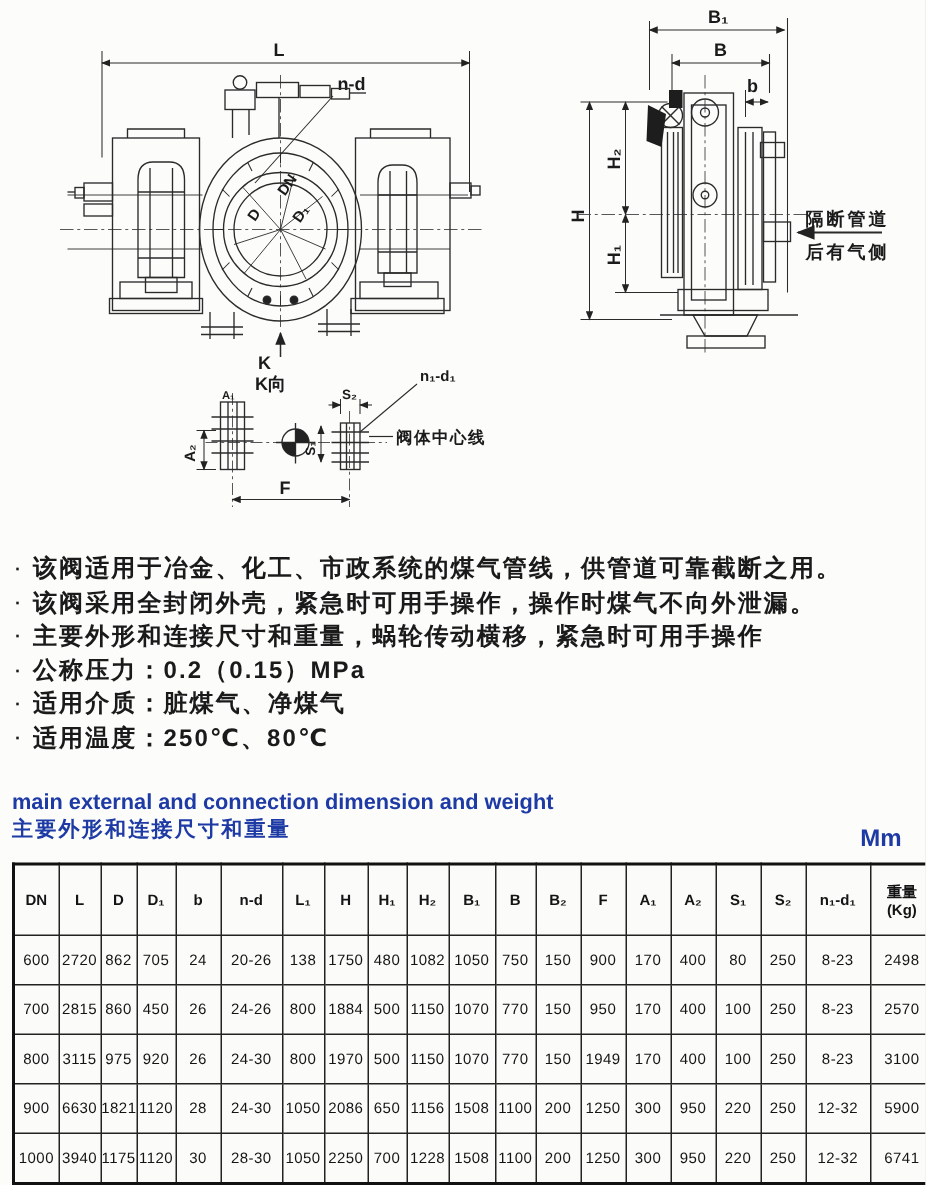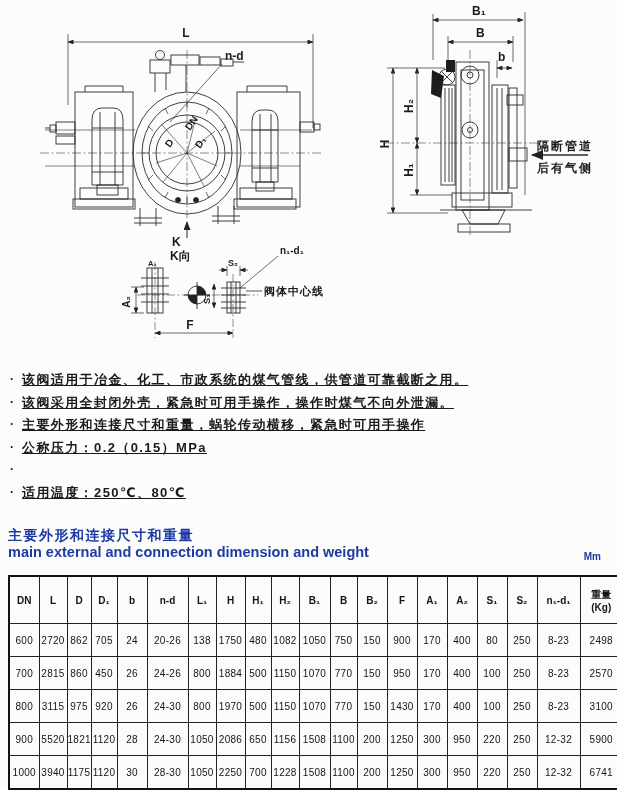--- a/index.html
+++ b/index.html
@@ -8,26 +8,26 @@
   
   #drawing-area{position:absolute;left:0;top:0;width:617px;height:368px;}
   svg text{font-family:"Liberation Sans","DejaVu Sans",sans-serif;fill:#1b1b1b;}
   .dimlabel{font-size:12px;font-weight:600;}
   .dimlabel-sm{font-size:10px;font-weight:600;}
   .cjk-note{font-size:12px;font-weight:700;letter-spacing:2px;}
   
   #features{position:absolute;left:10px;top:372px;width:598px;}
   .feature-item{display:flex;align-items:flex-start;height:22.6px;line-height:15px;}
   .bullet-dot{width:12px;font-weight:700;font-size:12px;flex:0 0 12px;}
-  .feature-text{font-size:13px;font-weight:600;letter-spacing:1.4px;text-decoration:underline;}
+  .feature-text{font-size:16px;font-weight:600;letter-spacing:1.4px;}
   
   #section-heading{position:absolute;left:8px;top:527px;color:#1d3aa5;}
   #heading-zh{font-size:14px;font-weight:700;letter-spacing:1.5px;line-height:17px;}
   #heading-en{font-size:14.5px;font-weight:700;line-height:17px;}
-  #unit-note{position:absolute;right:16px;top:551px;color:#1d3aa5;font-size:10px;font-weight:700;}
+  #unit-note{position:absolute;right:16px;top:551px;color:#1d3aa5;font-size:16px;font-weight:700;}
   
   #dim-table{position:absolute;left:8px;top:575px;width:601px;border-collapse:collapse;
              table-layout:fixed;border:2px solid #111;}
   #dim-table th,#dim-table td{border:1px solid #222;text-align:center;vertical-align:middle;
              padding:0;font-size:10px;color:#141414;background:#fbfbf9;}
   #dim-table th{height:46px;font-weight:600;white-space:pre-line;}
   #dim-table td{height:32px;font-weight:400;letter-spacing:0.3px;}
 </style>
 </head>
 <body>
@@ -325,30 +325,31 @@
     <div class="feature-item">
       <span class="bullet-dot">·</span>
       <span class="feature-text">主要外形和连接尺寸和重量，蜗轮传动横移，紧急时可用手操作</span>
     </div>
     <div class="feature-item">
       <span class="bullet-dot">·</span>
       <span class="feature-text">公称压力：0.2（0.15）MPa</span>
     </div>
     <div class="feature-item">
       <span class="bullet-dot">·</span>
+      <span class="feature-text">适用介质：脏煤气、净煤气</span>
     </div>
     <div class="feature-item">
       <span class="bullet-dot">·</span>
       <span class="feature-text">适用温度：250℃、80℃</span>
     </div>
   </div>
 
   <div id="section-heading">
+    <div id="heading-en">main external and connection dimension and weight</div>
     <div id="heading-zh">主要外形和连接尺寸和重量</div>
-    <div id="heading-en">main external and connection dimension and weight</div>
   </div>
   <div id="unit-note">Mm</div>
 
   <table id="dim-table">
     <colgroup>
       <col style="width:30px">
         <col style="width:28px">
         <col style="width:24px">
         <col style="width:26px">
       <col style="width:30px">
@@ -445,31 +446,31 @@
           <td>920</td>
           <td>26</td>
           <td>24-30</td>
           <td>800</td>
           <td>1970</td>
           <td>500</td>
           <td>1150</td>
           <td>1070</td>
           <td>770</td>
           <td>150</td>
-          <td>1430</td>
+          <td>1949</td>
           <td>170</td>
           <td>400</td>
           <td>100</td>
           <td>250</td>
           <td>8-23</td>
           <td>3100</td>
         </tr>
         <tr>
           <td>900</td>
-          <td>5520</td>
+          <td>6630</td>
           <td>1821</td>
           <td>1120</td>
           <td>28</td>
           <td>24-30</td>
           <td>1050</td>
           <td>2086</td>
           <td>650</td>
           <td>1156</td>
           <td>1508</td>
           <td>1100</td>

